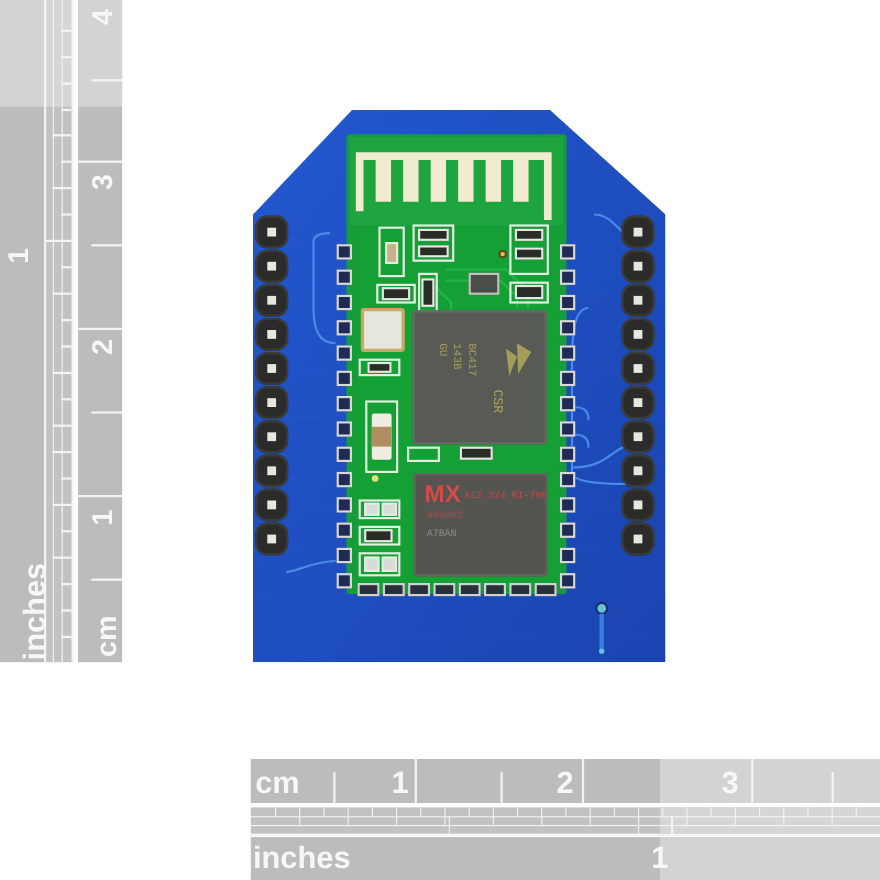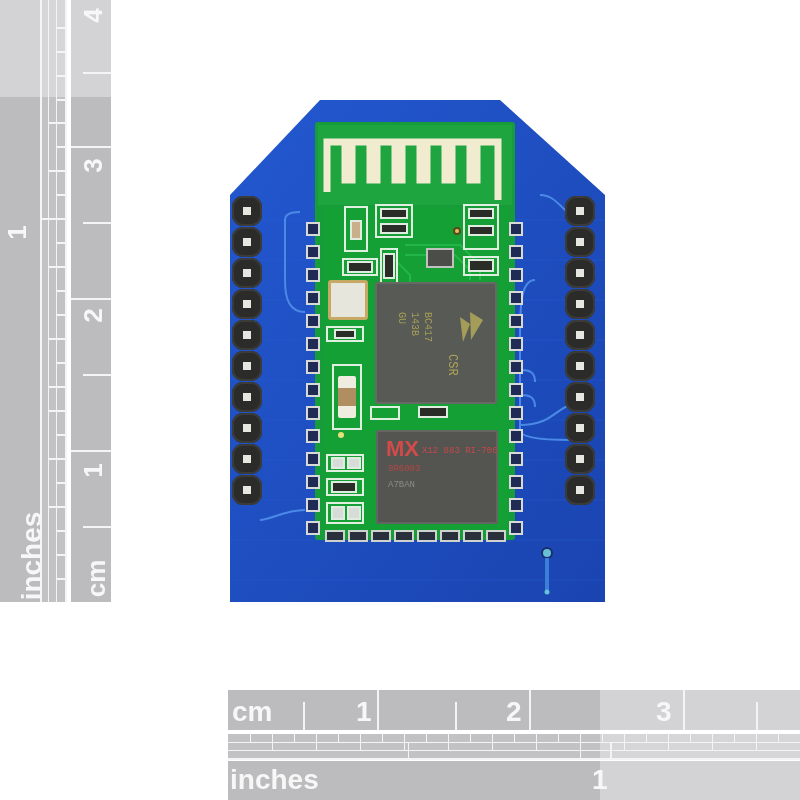--- a/index.html
+++ b/index.html
@@ -324,21 +324,21 @@
     <span class="chip-text" style="left:84px;top:72px;color:#b0a658;font-size:12px;transform:rotate(90deg);transform-origin:left top;">CSR</span>
     <span class="chip-text" style="left:58px;top:30px;color:#a59e57;font-size:10px;transform:rotate(90deg);transform-origin:left top;">BC417</span>
     <span class="chip-text" style="left:45px;top:30px;color:#a59e57;font-size:10px;transform:rotate(90deg);transform-origin:left top;">143B</span>
     <span class="chip-text" style="left:32px;top:30px;color:#a59e57;font-size:10px;transform:rotate(90deg);transform-origin:left top;">GU</span>
   </div>
   <div class="silk" style="left:140px;top:306px;width:30px;height:14px;"></div>
   <div class="smd" style="left:188px;top:306px;width:30px;height:12px;"></div>
 
   <div class="abs" style="left:146px;top:330px;width:122px;height:94px;background:#545551;border-radius:3px;box-shadow:inset 0 0 0 2px #646560;">
     <span class="chip-text" style="left:10px;top:6px;color:#d34a4a;font-size:22px;font-weight:bold;font-family:'Liberation Sans',sans-serif;">MX</span>
-    <span class="chip-text" style="left:46px;top:16px;color:#c54848;font-size:9px;">X12 883 RI-706</span>
+    <span class="chip-text" style="left:46px;top:16px;color:#c54848;font-size:9px;">X12 324 RI-706</span>
     <span class="chip-text" style="left:12px;top:34px;color:#b44646;font-size:9px;">9R6003</span>
     <span class="chip-text" style="left:12px;top:50px;color:#8c8a83;font-size:9px;">A7BAN</span>
   </div>
 
   <div class="silk" style="left:96px;top:354px;width:38px;height:18px;"></div>
   <div class="smd" style="left:101px;top:357px;width:14px;height:12px;background:#d8dcd8;"></div>
   <div class="smd" style="left:117px;top:357px;width:14px;height:12px;background:#d8dcd8;"></div>
   <div class="silk" style="left:96px;top:378px;width:38px;height:18px;"></div>
   <div class="smd" style="left:101px;top:381px;width:26px;height:12px;"></div>
   <div class="silk" style="left:96px;top:402px;width:38px;height:22px;"></div>

